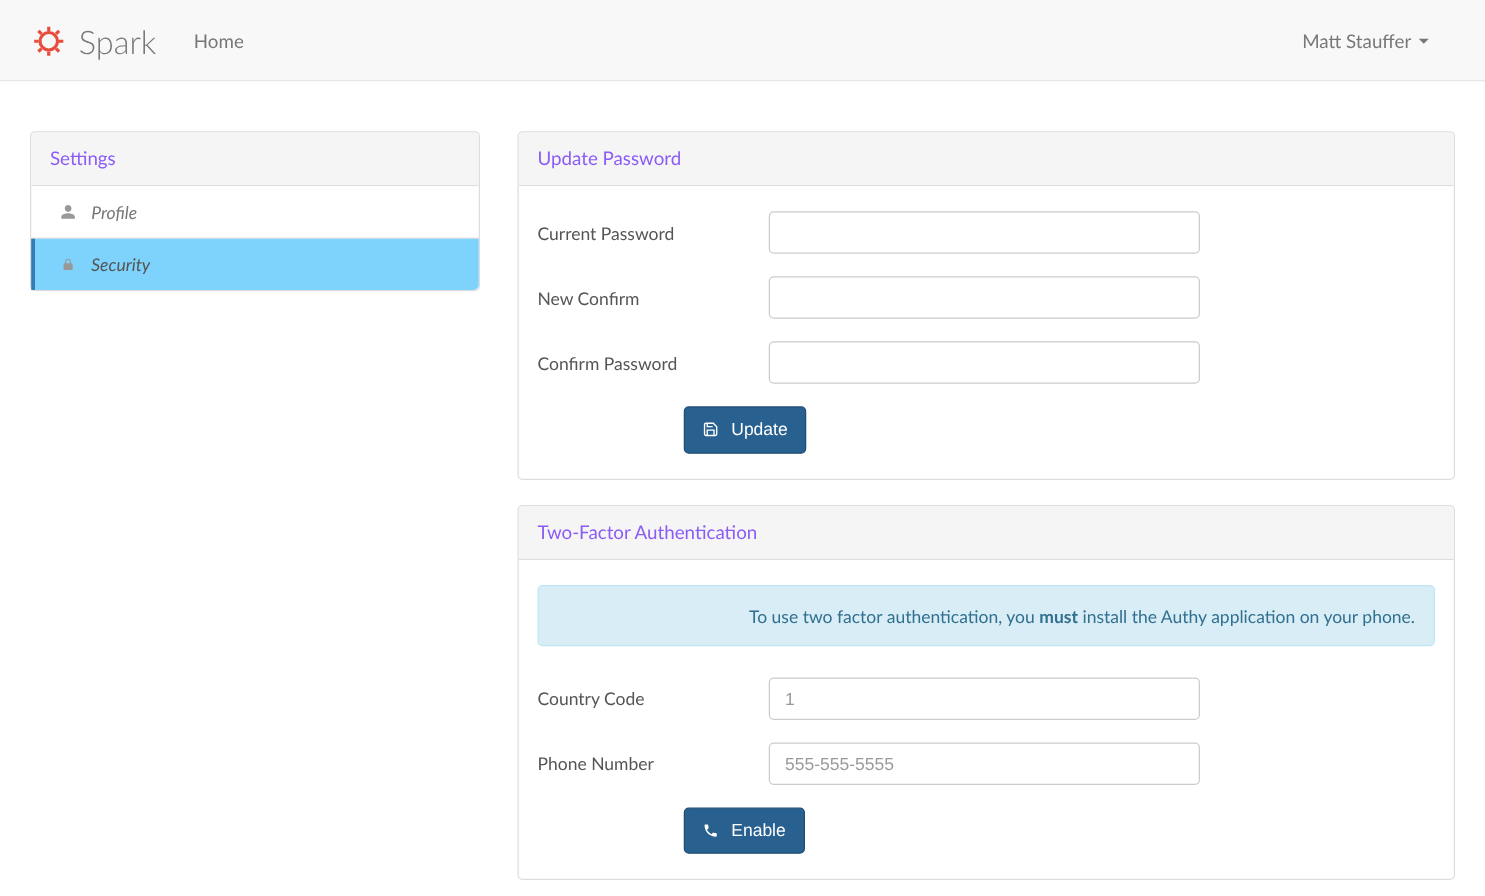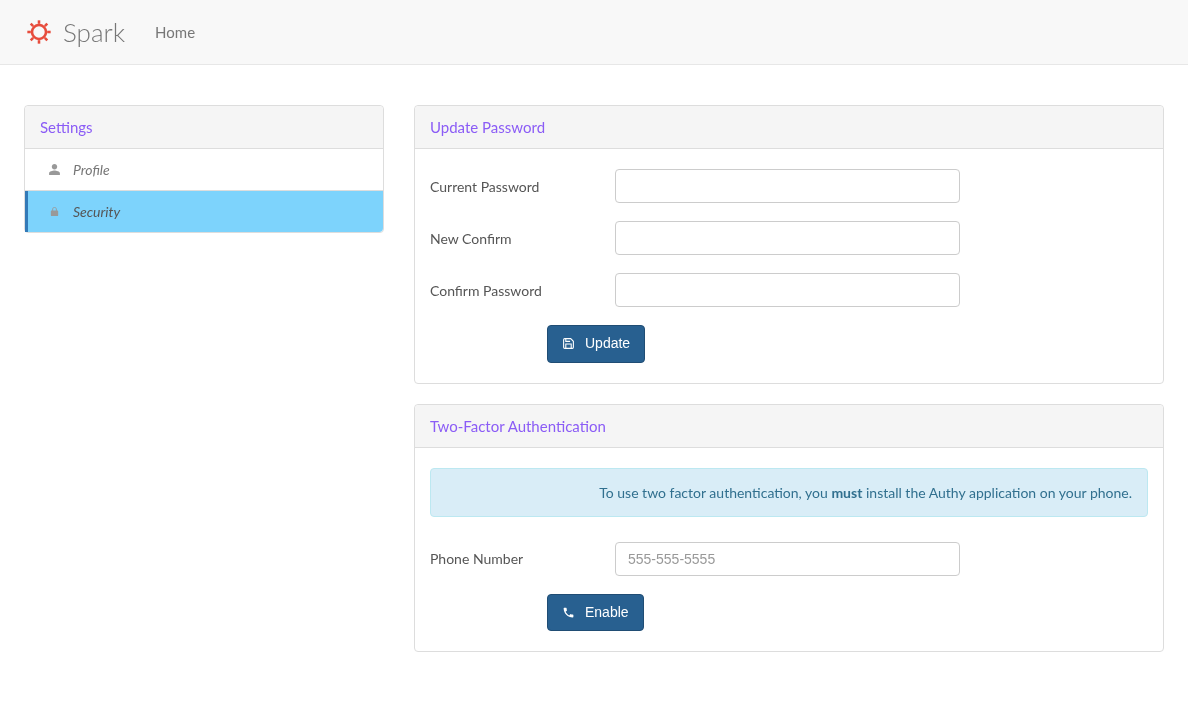--- a/index.html
+++ b/index.html
@@ -11,22 +11,22 @@
       font-family: "Lato", "Helvetica Neue", Helvetica, Arial, sans-serif;
       font-size: 14px;
       color: #555;
       background: #fff;
     }
     .navbar {
       background: #f8f8f8;
       border-bottom: 1px solid #e7e7e7;
       height: 65px;
       display: flex;
-      align-items: center;
-      padding: 0 15px;
+      align-items: flex-start;
+      padding: 14px 15px;
       justify-content: space-between;
     }
     .navbar-left {
       display: flex;
       align-items: center;
     }
     .navbar-brand {
       display: flex;
       align-items: center;
       color: #777;
@@ -215,20 +215,26 @@
         <line x1="2" y1="12" x2="5" y2="12"></line>
         <line x1="19" y1="12" x2="22" y2="12"></line>
         <line x1="4.9" y1="4.9" x2="7" y2="7"></line>
         <line x1="17" y1="17" x2="19.1" y2="19.1"></line>
         <line x1="4.9" y1="19.1" x2="7" y2="17"></line>
         <line x1="17" y1="7" x2="19.1" y2="4.9"></line>
       </svg>
       <span>Spark</span>
     </a>
     <a href="#" class="nav-link">Home</a>
+  </div>
+  <div class="navbar-right">
+    <div class="user-dropdown">
+      <span>Matt Stauffer</span>
+      <span class="caret"></span>
+    </div>
   </div>
 </nav>
 
 <div class="container">
   <div class="sidebar">
     <div class="panel">
       <div class="panel-heading">Settings</div>
       <ul class="list-group">
         <li class="list-group-item">
           <span class="icon">
@@ -284,20 +290,24 @@
       </div>
     </div>
 
     <div class="panel">
       <div class="panel-heading">Two-Factor Authentication</div>
       <div class="panel-body">
         <div class="alert-info">
           <span>To use two factor authentication, you </span><strong>must</strong><span> install the Authy application on your phone.</span>
         </div>
         <div class="form-group">
+          <label class="form-label">Country Code</label>
+          <input type="text" class="form-control" placeholder="1" style="">
+        </div>
+        <div class="form-group">
           <label class="form-label">Phone Number</label>
           <input type="text" class="form-control" placeholder="555-555-5555" style="">
         </div>
         <div class="form-group">
           <div class="btn-offset">
             <button class="btn btn-primary">
               <span class="icon">
                 <svg width="13" height="13" viewBox="0 0 24 24" fill="#fff">
                     <path d="M6.6 10.8c1.4 2.8 3.8 5.1 6.6 6.6l2.2-2.2c.3-.3.7-.4 1-.2 1.1.4 2.3.6 3.6.6.6 0 1 .4 1 1V20c0 .6-.4 1-1 1C10.6 21 3 13.4 3 4c0-.6.4-1 1-1h3.5c.6 0 1 .4 1 1 0 1.2.2 2.4.6 3.6.1.4 0 .8-.2 1l-2.3 2.2z"></path>
                   </svg>

